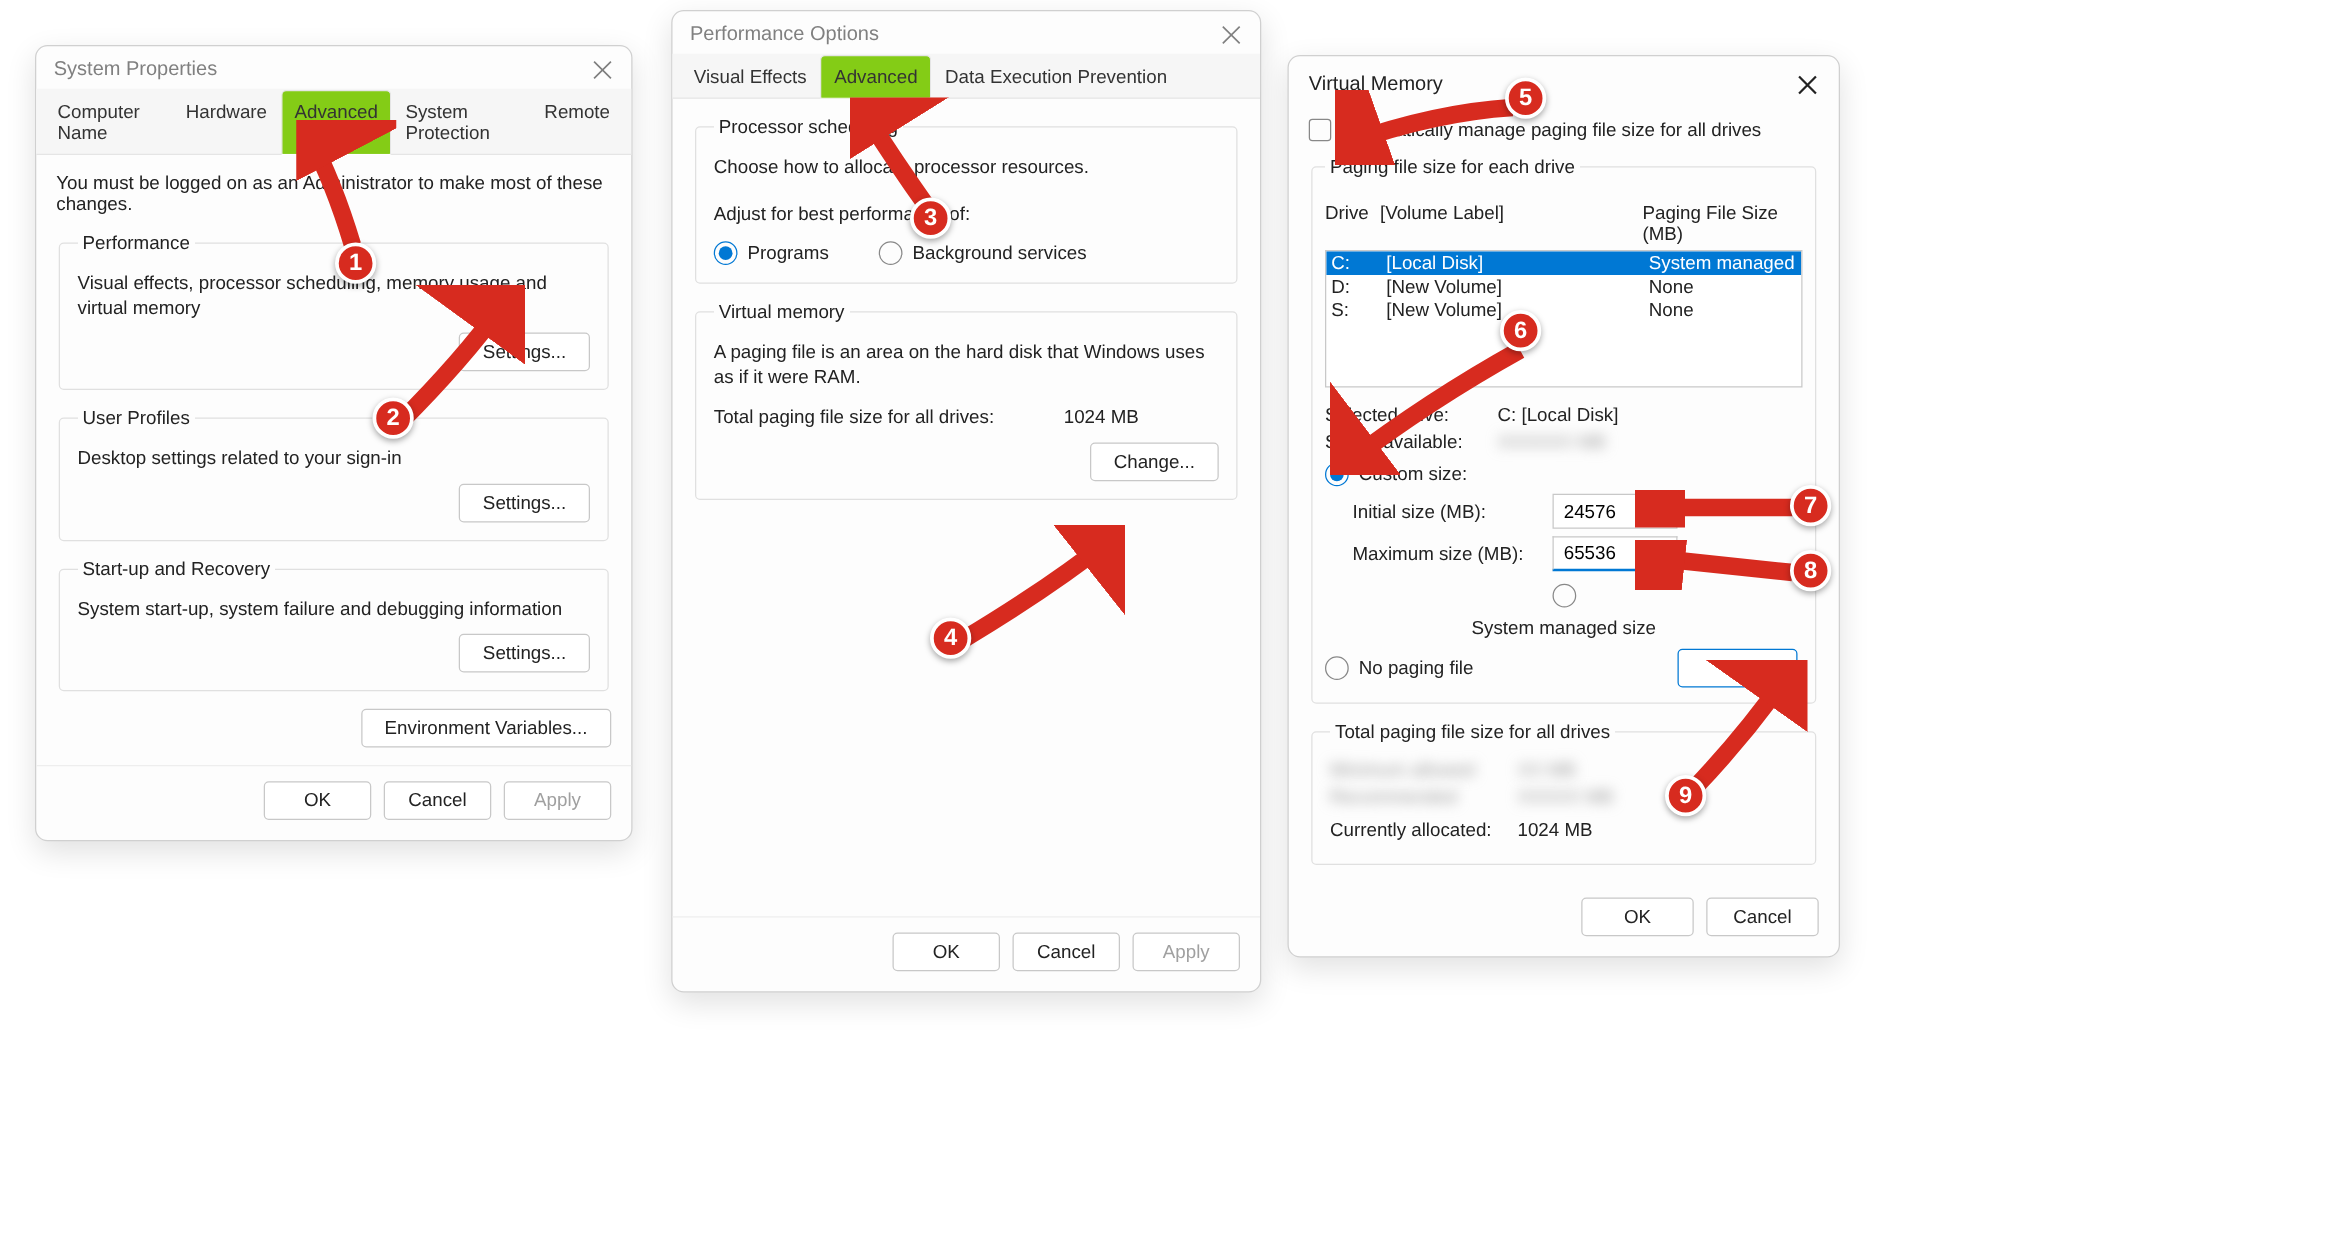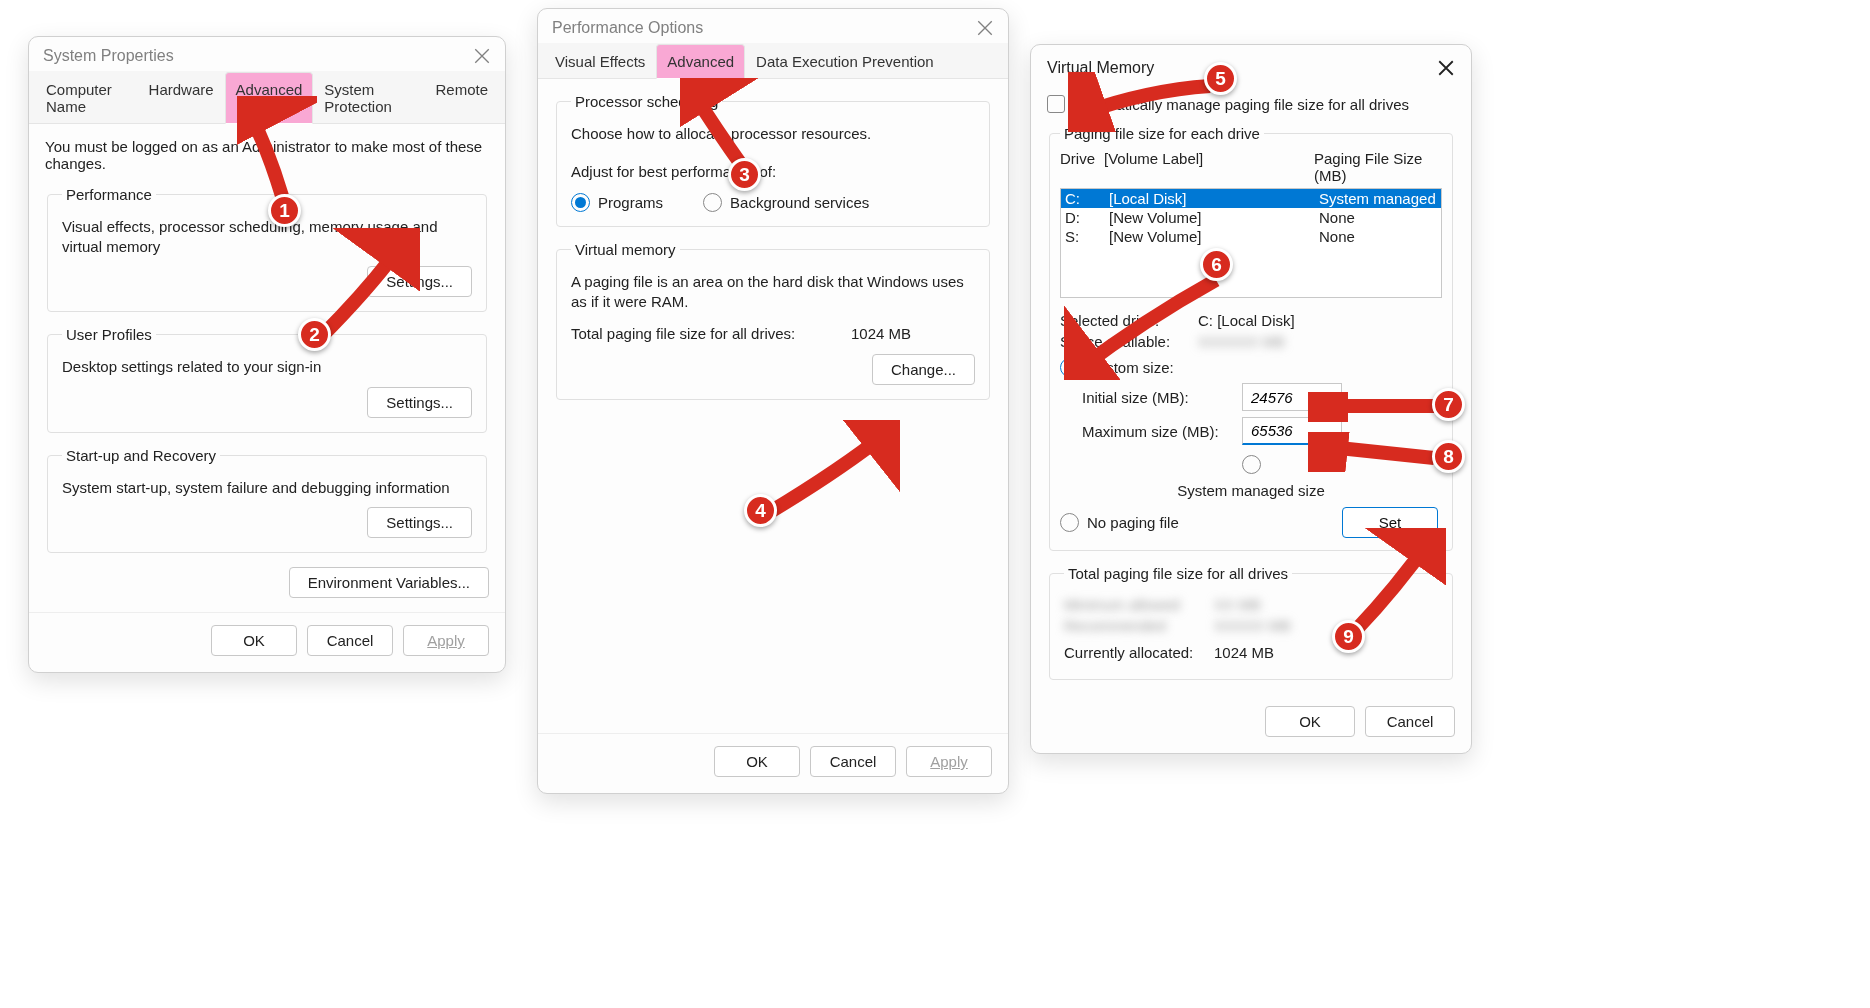--- a/index.html
+++ b/index.html
@@ -31,21 +31,21 @@
   .tab {
     padding: 8px 10px 8px 10px;
     font-size: 15px;
     color: #333;
     cursor: pointer;
     position: relative;
     top: 1px;
     border: 1px solid transparent;
   }
   .tab.active {
-    background: #f9a8d4;
+    background: #84cc16;
     border: 1px solid #e5e5e5;
     border-bottom: 1px solid #fff;
     border-radius: 4px 4px 0 0;
   }
   .content { padding: 14px 16px; font-size: 15px; color: #222; }
   .note { margin-bottom: 14px; color: #222; }
   fieldset {
     border: 1px solid #e0e0e0;
     border-radius: 4px;
     padding: 10px 14px 14px 14px;
@@ -58,21 +58,21 @@
     background: #fff;
     border: 1px solid #c8c8c8;
     border-radius: 4px;
     padding: 6px 18px;
     font-size: 15px;
     color: #222;
     cursor: pointer;
     min-width: 86px;
     text-align: center;
   }
-  .btn.disabled { color: #a0a0a0; cursor: default; text-decoration: underline; }
+  .btn.disabled { color: #a0a0a0; cursor: default; }
   .btn.primary { border-color: #0078d4; color: #111; }
   .dialog-buttons {
     display: flex; justify-content: flex-end; gap: 10px;
     padding: 12px 16px 16px 16px;
     border-top: 1px solid #eee;
   }
   .dialog-buttons.no-border { border-top: none; }
   .radio-row { display: flex; gap: 40px; margin-top: 12px; }
   .radio, .check { display: flex; align-items: center; gap: 8px; cursor: pointer; }
   .radio-circle {
@@ -92,35 +92,34 @@
   .kv .k { width: 240px; }
   .drive-table {
     border: 1px solid #c8c8c8;
     background: #fff;
     font-size: 15px;
     margin-top: 4px;
     height: 110px;
     overflow: hidden;
   }
   .drive-header { display: flex; padding: 0; color: #222; }
-  .drive-header span { display: inline-block; }
+  .drive-header span { display: inline-block; margin-top: 12px; }
   .drive-row { display: flex; padding: 1px 4px; }
   .drive-row.selected { background: #0078d4; color: #fff; }
   .col-d { width: 44px; }
   .col-l { width: 210px; }
   .col-p { flex: 1; }
   .input-row { display: flex; align-items: center; margin: 6px 0 6px 22px; }
   .input-row .lbl { width: 160px; font-size: 15px; }
   .text-input {
     border: 1px solid #c8c8c8;
     padding: 4px 8px;
     width: 100px;
     font-size: 15px;
     height: 28px;
-    font-style: italic;
   }
   .text-input.focused { border-bottom: 2px solid #0078d4; }
   .set-row { display: flex; justify-content: space-between; align-items: center; margin-top: 8px; padding-right: 4px; gap: 22px; }
   .blur { filter: blur(5px); color: #999; display: inline-block; }
   .callout {
     position: absolute;
     width: 33px; height: 33px;
     background: #d72b1f;
     border-radius: 50%;
     border: 3px solid #fff;

